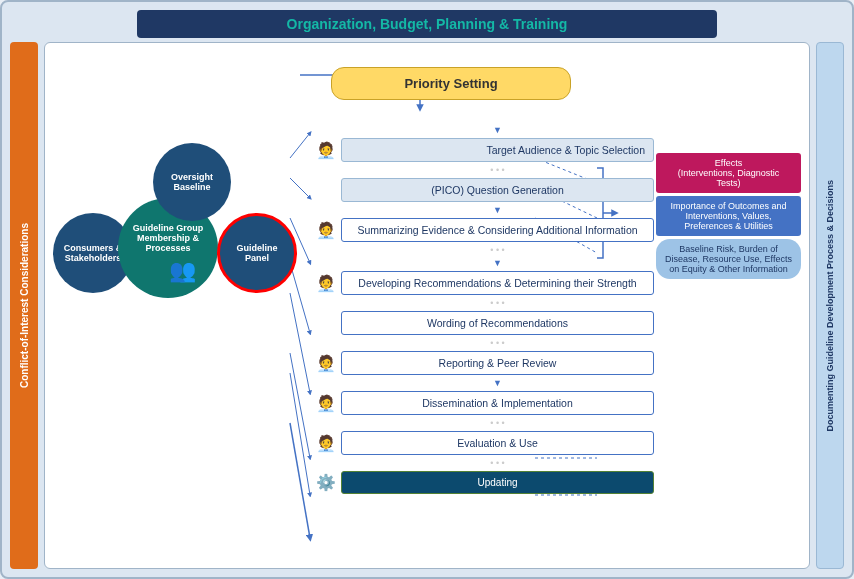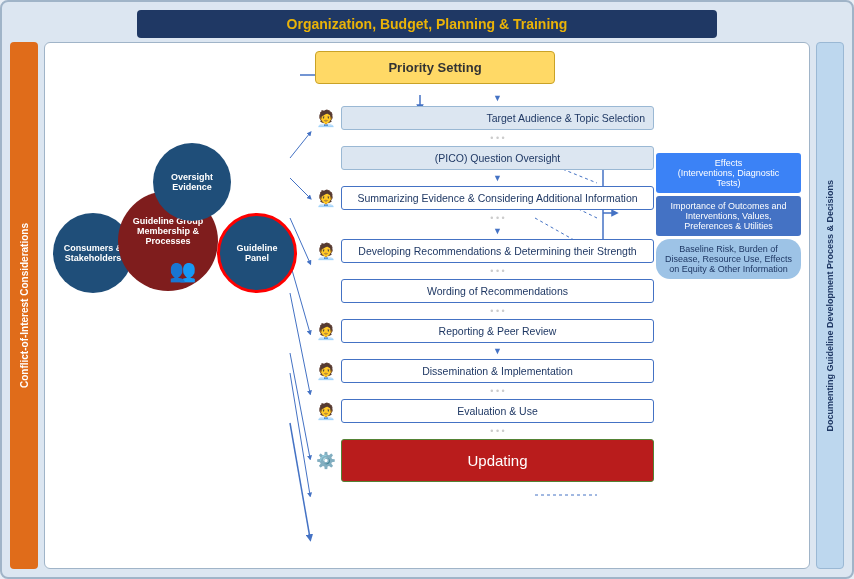--- a/index.html
+++ b/index.html
@@ -15,21 +15,21 @@
       height: 579px;
       background: #dce6f1;
       border: 2px solid #a0b4c8;
       border-radius: 8px;
       position: relative;
       padding: 8px;
     }
     
     .top-banner {
       background: #1f3864;
-      color: #eab308;
+      color: #14b8a6;
       text-align: center;
       padding: 6px 12px;
       border-radius: 4px;
       font-size: 14px;
       font-weight: bold;
       margin-bottom: 8px;
       width: 580px;
       margin-left: auto;
       margin-right: auto;
     }
@@ -128,26 +128,26 @@
       padding: 5px 8px;
       font-size: 10.5px;
       color: #1f3864;
       margin-bottom: 4px;
       width: 230px;
       margin-left: auto;
       margin-right: auto;
     }
     
     .flow-box-green {
-      background: #b91c1c;
+      background: #0c4a6e;
       border: 1px solid #548235;
       border-radius: 3px;
       text-align: center;
-      padding: 12px 8px;
-      font-size: 15px;
+      padding: 5px 8px;
+      font-size: 10px;
       color: white;
       margin-bottom: 4px;
       width: 230px;
       margin-left: auto;
       margin-right: auto;
     }
     
     .circles-area {
       position: absolute;
       left: 8px;
@@ -174,23 +174,23 @@
       color: white;
       font-size: 10px;
     }
     .circle-consumers {
       background: #1f4e79;
       width: 80px; height: 80px;
       left: 0px; top: 90px;
       font-size: 9px;
     }
     .circle-guideline-group {
-      background: #7f1d1d;
+      background: #0f766e;
       width: 100px; height: 100px;
-      left: 65px; top: 68px;
+      left: 65px; top: 75px;
     }
     .circle-oversight {
       background: #1f4e79;
       width: 78px; height: 78px;
       left: 100px; top: 20px;
       font-size: 9px;
     }
     .circle-guideline-panel {
       background: #1f4e79;
       border: 3px solid #ff0000;
@@ -216,21 +216,21 @@
       z-index: 10;
     }
     
     .right-info {
       position: absolute;
       right: 8px;
       top: 8px;
       width: 145px;
     }
     .info-box-dark-blue {
-      background: #3b82f6;
+      background: #be185d;
       color: white;
       border-radius: 3px;
       padding: 5px 20px;
       font-size: 9px;
       text-align: center;
       margin-bottom: 3px;
     }
     .info-box-mid-blue {
       background: #4472c4;
       color: white;
@@ -349,54 +349,54 @@
             <span style="display:block;margin-bottom:20px;">Guideline Group
 Membership &amp;
 Processes</span>
           </span>
         </div>
 
         <div class="people-icon">👥</div>
 
         <div class="circle circle-oversight">
           <span style="white-space:pre-line;font-size:9px;font-weight:bold;">Oversight
-Evidence</span>
+Baseline</span>
         </div>
 
         <div class="circle circle-guideline-panel">
           <span style="white-space:pre-line;font-size:9px;font-weight:bold;">Guideline
 Panel</span>
         </div>
 
       </div>
     </div>
 
     <div class="flow-area">
 
       <div class="flow-row" style="margin-bottom:6px;">
-        <div class="priority-box" style="margin:0;">
+        <div class="priority-box" style="margin:16px;border-radius:13px;">
           <span>Priority Setting</span>
         </div>
       </div>
 
       <div class="spacer-arrow">▼</div>
 
       <div class="flow-row">
         <span class="fig-icon">🧑‍💼</span>
         <div class="flow-box-blue" style="margin:0;flex:1;text-align:right;">
           <span>Target Audience &amp; Topic Selection</span>
         </div>
       </div>
 
       <div class="spacer-arrow" style="color:#ccc;">• • •</div>
 
       <div class="flow-row">
         <span class="fig-icon" style="visibility:hidden;">🧑‍💼</span>
         <div class="flow-box-blue" style="margin:0;flex:1;">
-          <span>(PICO) Question Oversight</span>
+          <span>(PICO) Question Generation</span>
         </div>
       </div>
 
       <div class="spacer-arrow">▼</div>
 
       <div class="flow-row">
         <span class="fig-icon">🧑‍💼</span>
         <div class="flow-box-white" style="margin:0;flex:1;">
           <span>Summarizing Evidence &amp; Considering Additional Information</span>
         </div>

